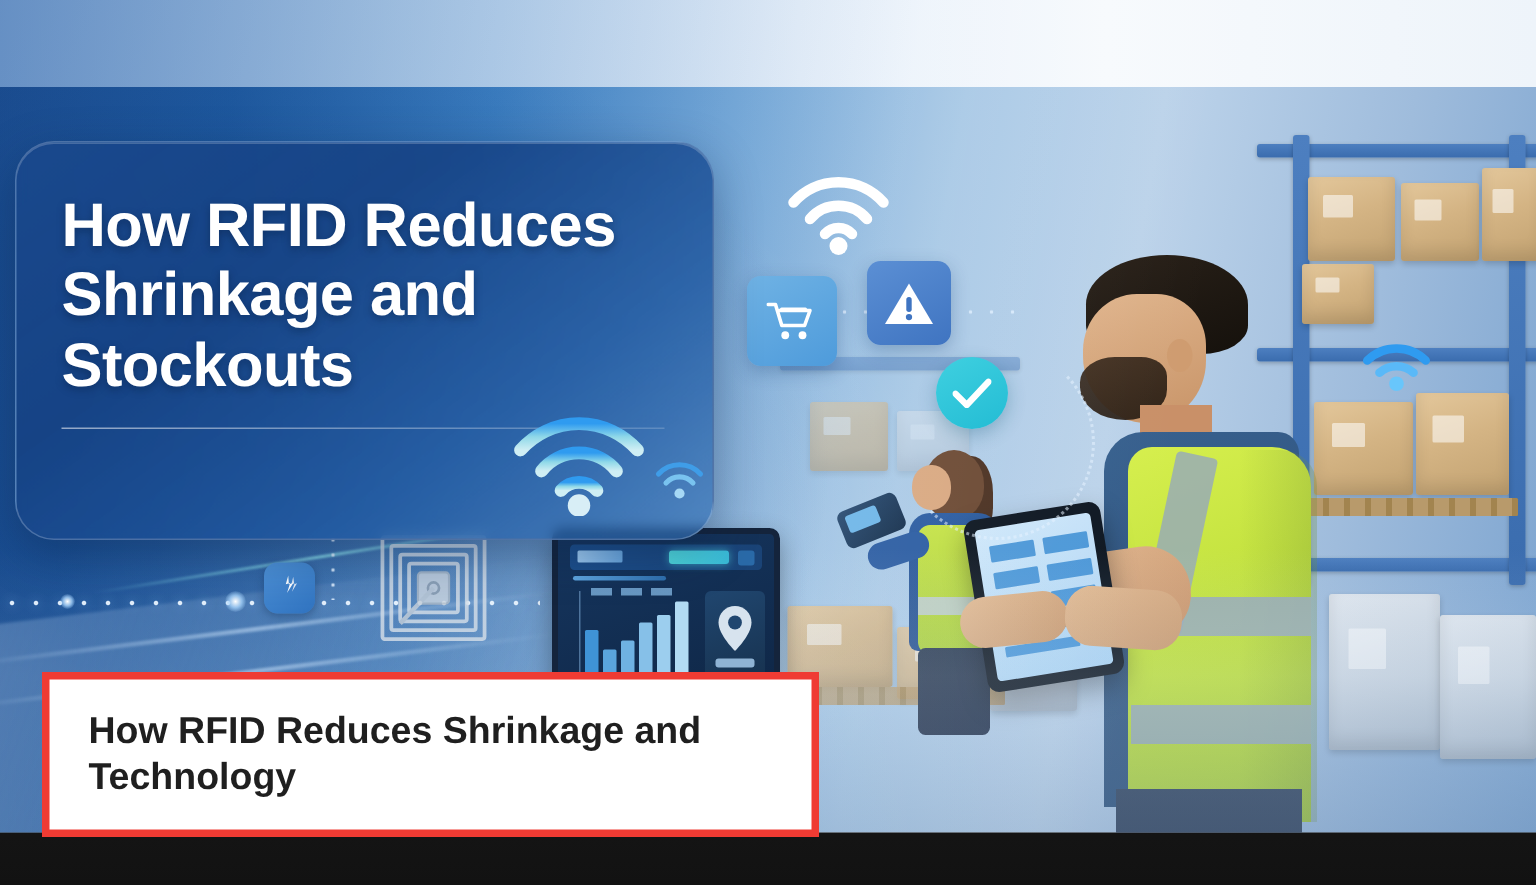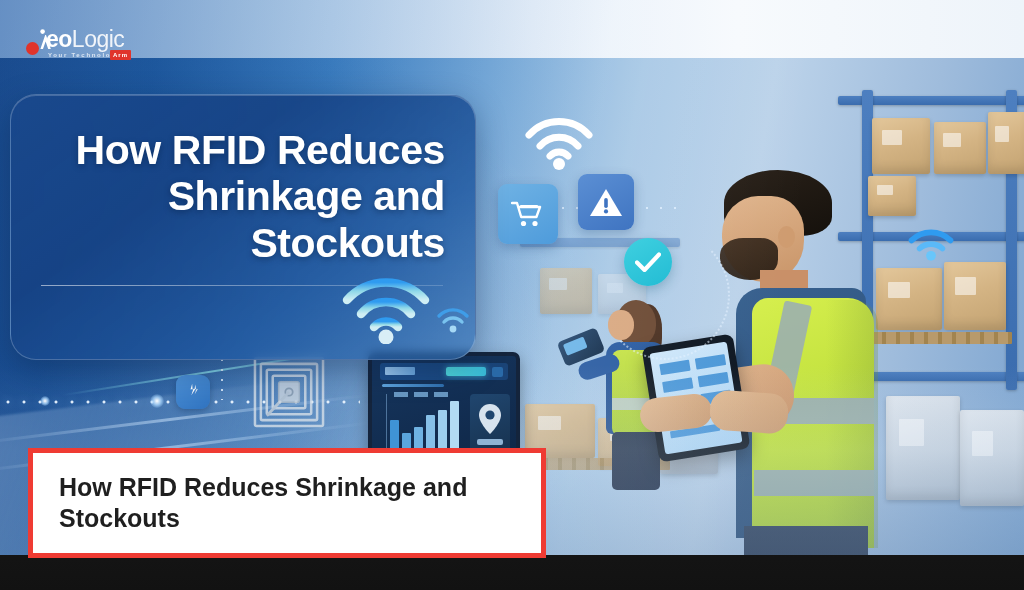--- a/index.html
+++ b/index.html
@@ -352,21 +352,20 @@
     padding:32px 30px 0 30px;
   }
   .tc-h1 {
     color:#ffffff;
     font-size:41px;
     font-weight:bold;
     line-height:1.13;
     letter-spacing:-0.4px;
     text-shadow:0 2px 6px rgba(5,25,55,.40);
     white-space:pre-line;
-    text-align:right;
   }
   .tc-rule {
     margin-top:19px; width:402px; height:1px;
     background:linear-gradient(90deg, rgba(255,255,255,.55), rgba(255,255,255,.18));
   }
   .tc-sub {
     margin-top:17px;
     color:#eaf2fb;
     font-size:19px;
     line-height:1.38;
@@ -630,31 +629,21 @@
     </svg>
 
     <svg class="wifi-small" viewBox="0 0 34 28">
       <g fill="none" stroke="#3f9de8" stroke-width="3.4" stroke-linecap="round">
         <path d="M3 10 A19 19 0 0 1 31 10"></path>
         <path d="M8 16 A12 12 0 0 1 26 16" stroke="#79c3ef"></path>
       </g>
       <circle cx="17" cy="23" r="3.4" fill="#a6d8f5"></circle>
     </svg>
 
-    <div class="logo">
-      <div class="logo-dot"></div>
-      <svg class="logo-mark" viewBox="0 0 16 22">
-        <circle cx="5.6" cy="2.6" r="2.3" fill="#ffffff"></circle>
-        <path d="M8.2 6 L3.4 20 H6 L8.6 12.4 L11.2 20 H13.8 L9 6 Z" fill="#ffffff"></path>
-      </svg>
-      <div class="logo-word"><span>eo</span><span class="lw-lite">Logic</span></div>
-      <div class="logo-tag">Your Technology</div>
-      <div class="logo-tag-badge">Arm</div>
-    </div>
 
   </div>
 
   <div class="red-card">
     <div class="red-card-text">How RFID Reduces Shrinkage and
-Stockouts</div>
+Technology</div>
   </div>
 
 </div>
 
 </body></html>

